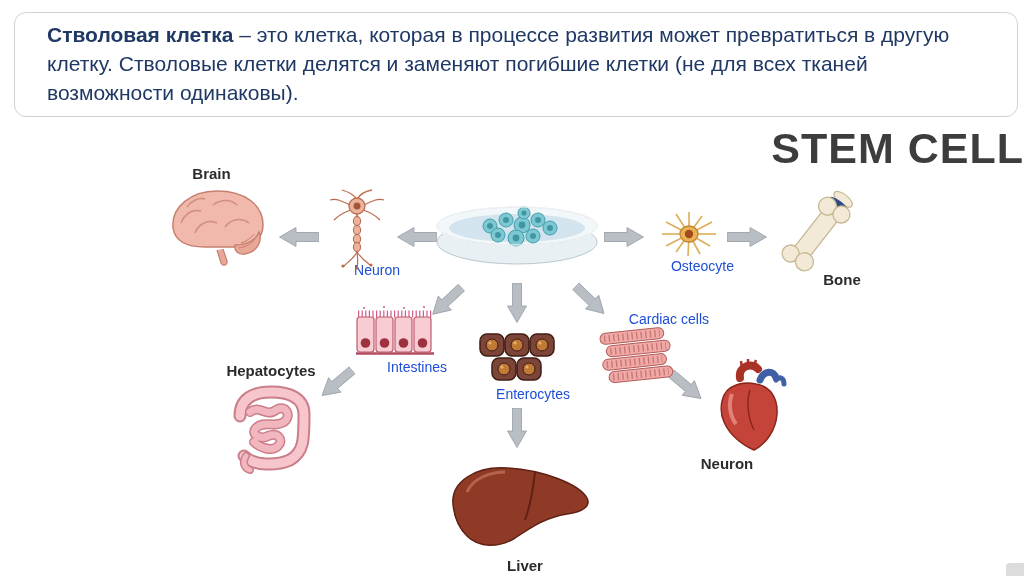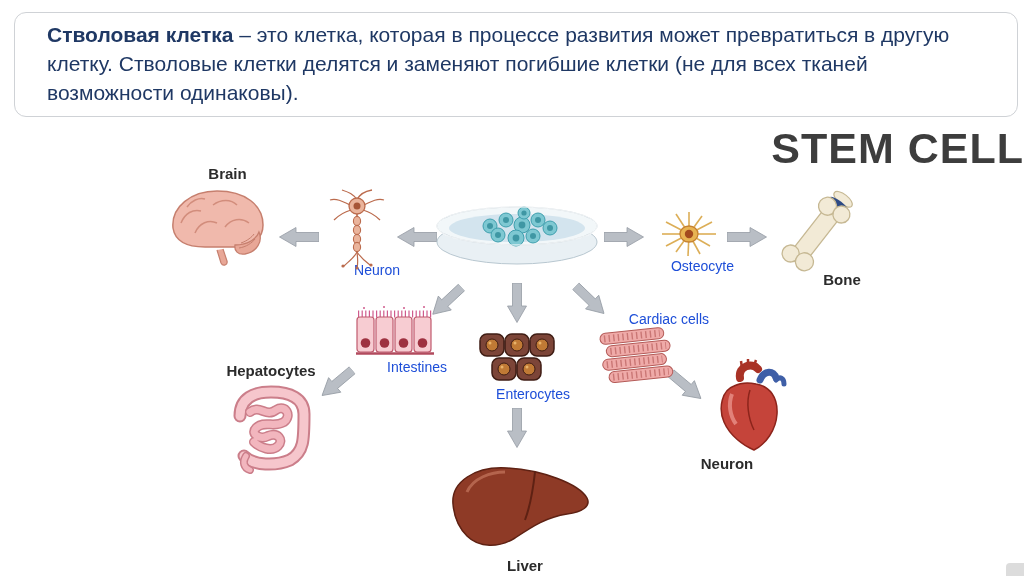--- a/index.html
+++ b/index.html
@@ -39,21 +39,21 @@
 <body>
 
 <div id="canvas">
 
   <div id="header-box" class="abs">
     <b>Стволовая клетка</b><span> – это клетка, которая в процессе развития может превратиться в другую клетку. Стволовые клетки делятся и заменяют погибшие клетки (не для всех тканей возможности одинаковы).</span>
   </div>
 
   <div id="diagram-title" class="abs">STEM CELL</div>
 
-  <div class="abs organ-label" style="left:180px;top:165px;width:95px;">Brain</div>
+  <div class="abs organ-label" style="left:164px;top:165px;width:95px;">Brain</div>
   <div class="abs cell-label" style="left:314px;top:262px;width:86px;">Neuron</div>
   <div class="abs cell-label" style="left:648px;top:258px;width:86px;">Osteocyte</div>
   <div class="abs organ-label" style="left:801px;top:271px;width:82px;">Bone</div>
   <div class="abs organ-label" style="left:218px;top:362px;width:106px;">Hepatocytes</div>
   <div class="abs cell-label" style="left:343px;top:359px;width:104px;">Intestines</div>
   <div class="abs cell-label" style="left:464px;top:386px;width:106px;">Enterocytes</div>
   <div class="abs cell-label" style="left:609px;top:311px;width:100px;">Cardiac cells</div>
   <div class="abs organ-label" style="left:682px;top:455px;width:90px;">Neuron</div>
   <div class="abs organ-label" style="left:470px;top:557px;width:110px;">Liver</div>
 

